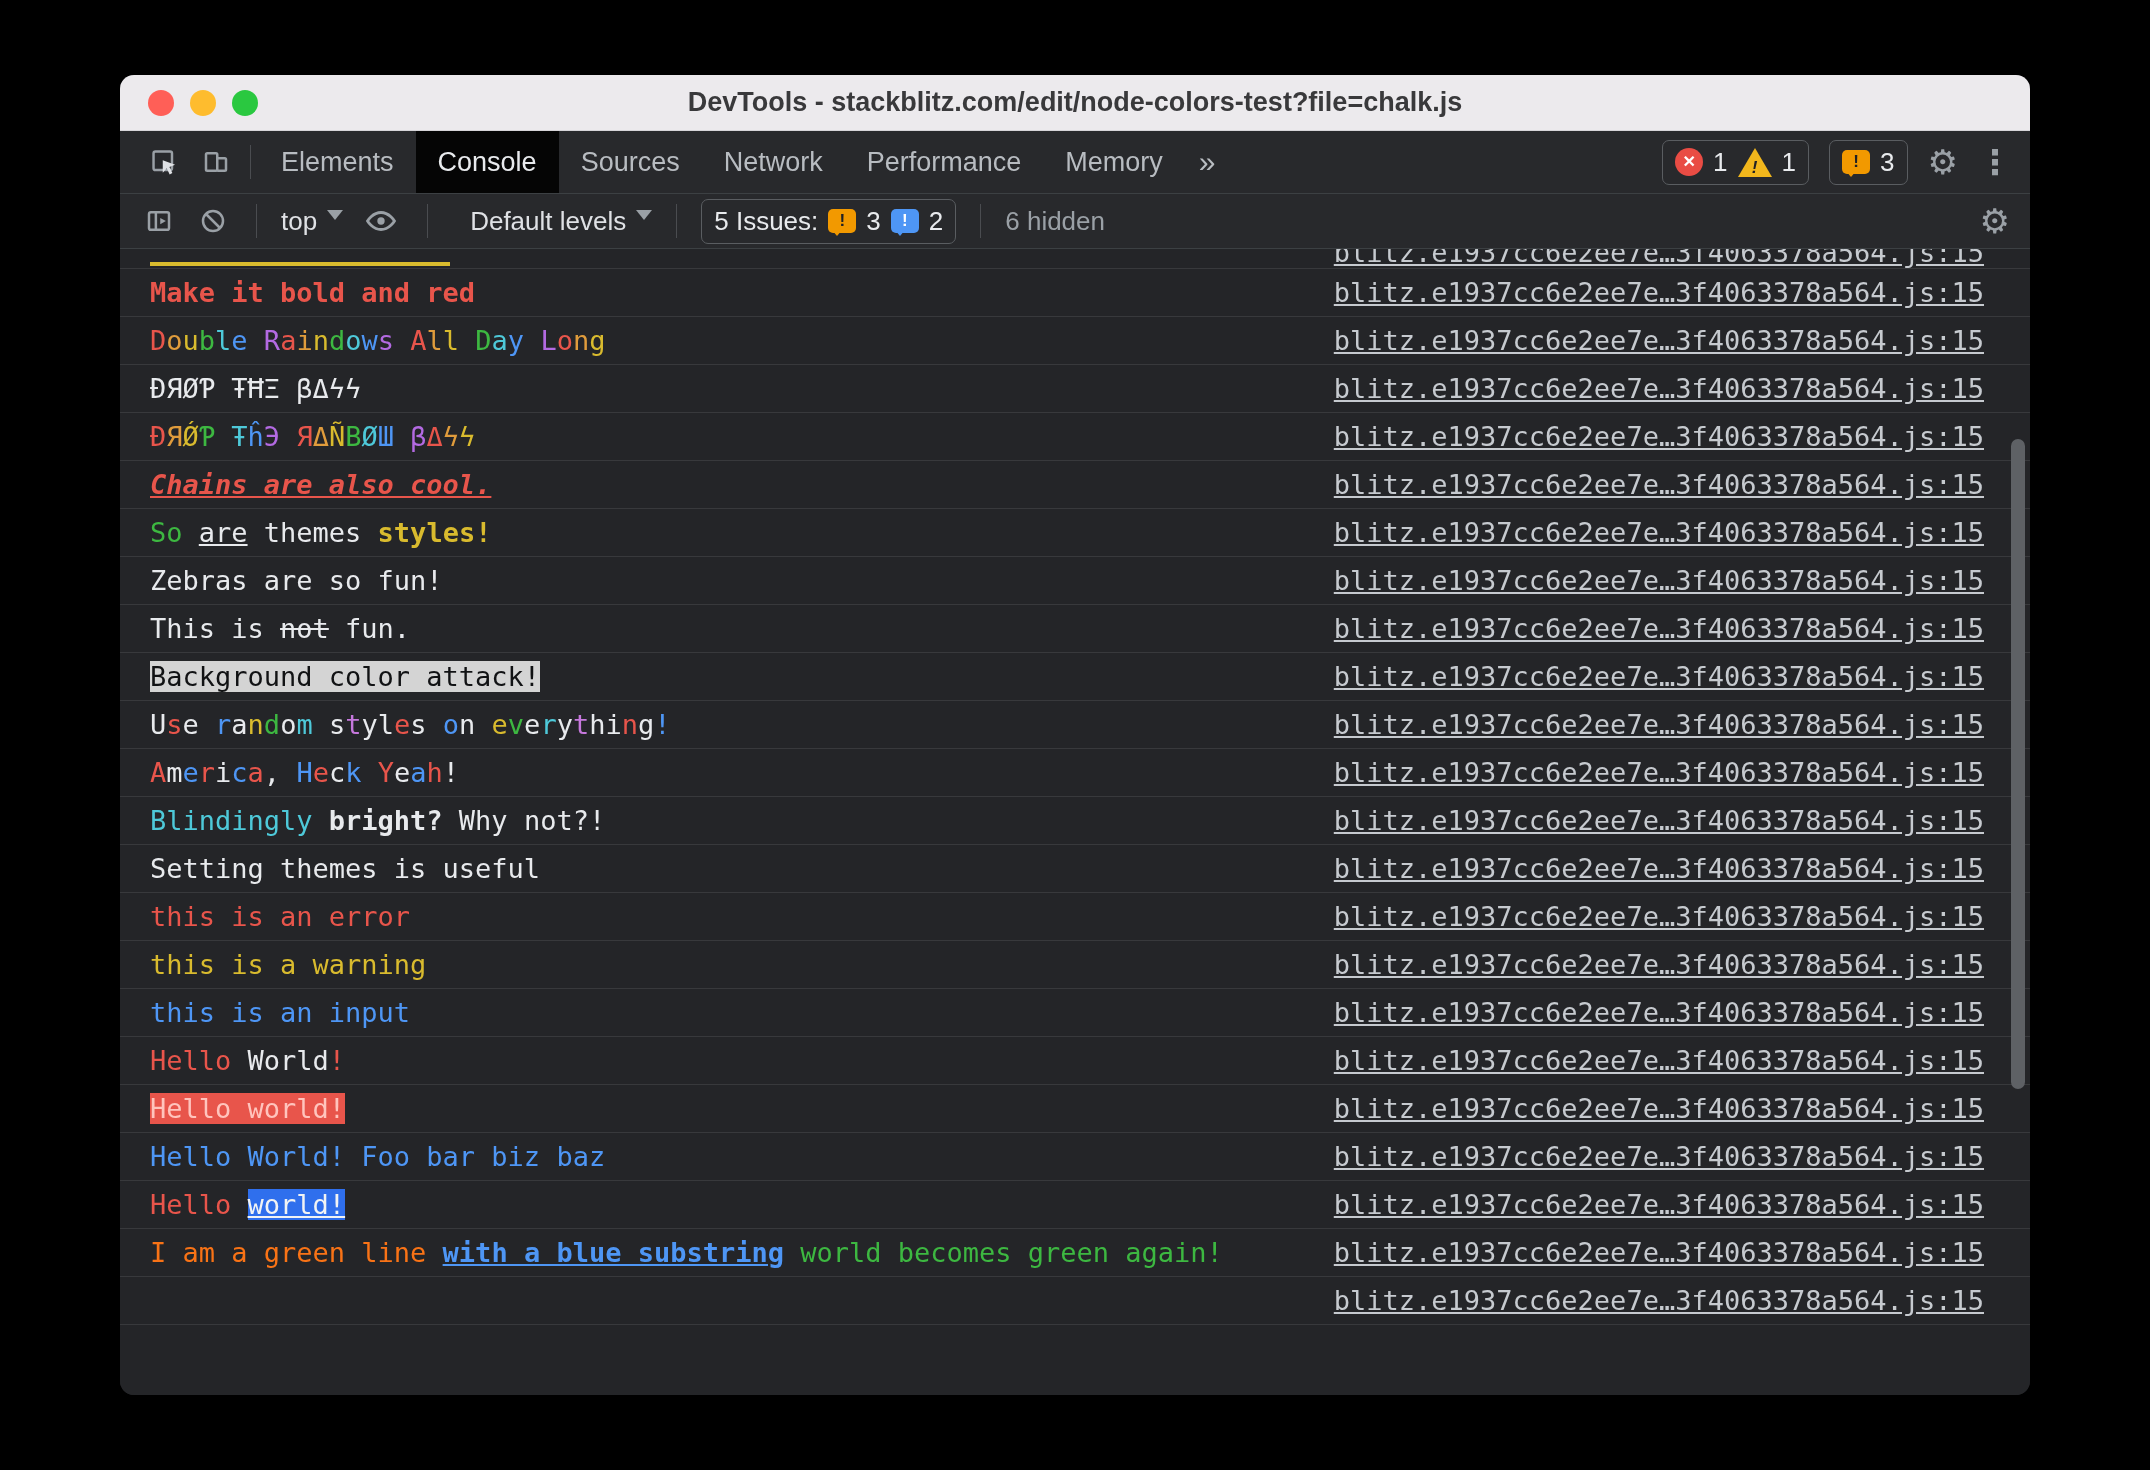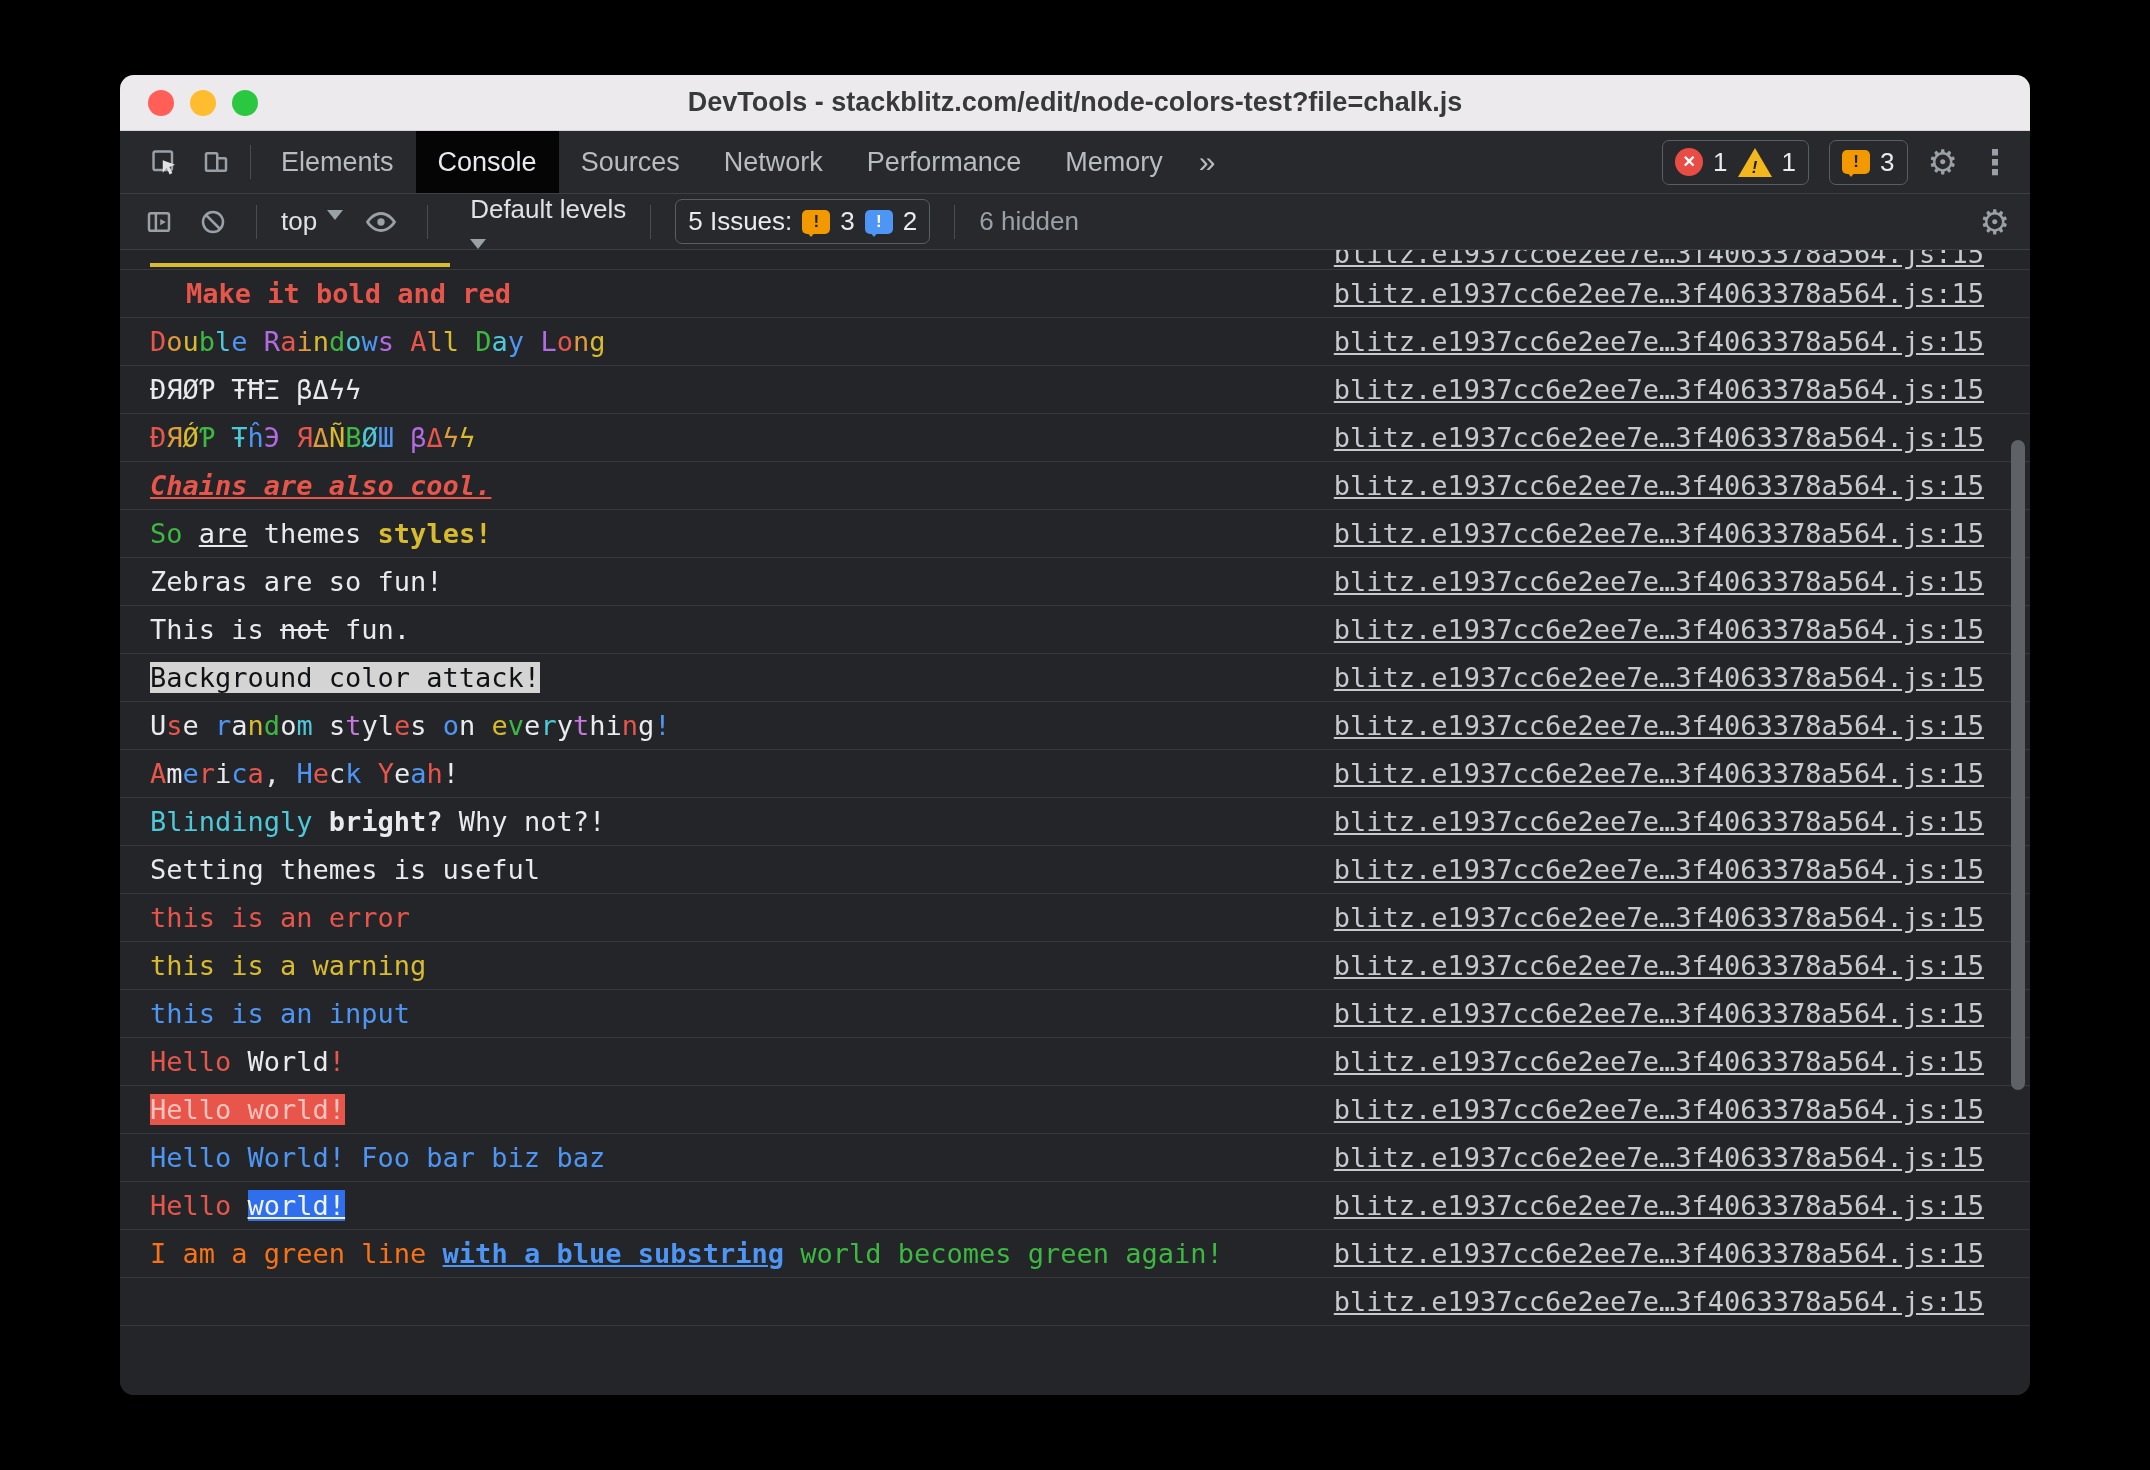--- a/index.html
+++ b/index.html
@@ -149,21 +149,21 @@
       <span>top</span>
       <i class="caret"></i>
     </span>
     <span class="ticon" style="width:44px;height:54px;">
       <svg width="34" height="34" viewBox="0 0 24 24" fill="none" stroke="#9aa0a6" stroke-width="2">
         <path d="M2.5 12s3.5-6 9.5-6 9.5 6 9.5 6-3.5 6-9.5 6-9.5-6-9.5-6z"></path>
         <circle cx="12" cy="12" r="2.6" fill="#9aa0a6" stroke="none"></circle>
       </svg>
     </span>
     <span class="vdiv"></span>
-    <span class="tool-label" style="margin-left:18px;flex-direction:column;">
+    <span class="tool-label" style="margin-left:18px;">
       <span>Default levels</span>
       <i class="caret"></i>
     </span>
     <span class="vdiv"></span>
     <span class="chip">
       <span class="cnt">5 Issues:</span>
       <span class="bubble orange">!</span>
       <span class="cnt">3</span>
       <span class="bubble blue">!</span>
       <span class="cnt">2</span>
@@ -173,21 +173,21 @@
     <span class="glyph gear">⚙</span>
   </div>
 
   <div class="console">
     <div id="rows">
         <div class="crow crow-partial">
           <span class="cmsg"><span class="ubar" style="width: 300px; border-bottom-color: rgb(217, 187, 46);"></span></span>
           <span class="clink">blitz.e1937cc6e2ee7e…3f4063378a564.js:15</span>
         </div>
         <div class="crow">
-          <span class="cmsg"><span style="color: rgb(232, 85, 75); font-weight: bold; margin-left: 36px;">Make it bold and red</span></span>
+          <span class="cmsg"><span style="color: rgb(232, 85, 75); font-weight: bold;">Make it bold and red</span></span>
           <span class="clink">blitz.e1937cc6e2ee7e…3f4063378a564.js:15</span>
         </div>
         <div class="crow">
           <span class="cmsg"><span style="color: rgb(232, 85, 75);">D</span><span style="color: rgb(224, 156, 60);">o</span><span style="color: rgb(217, 187, 46);">u</span><span style="color: rgb(61, 184, 65);">b</span><span style="color: rgb(78, 201, 217);">l</span><span style="color: rgb(78, 150, 245);">e</span><span> </span><span style="color: rgb(179, 106, 226);">R</span><span style="color: rgb(232, 85, 75);">a</span><span style="color: rgb(224, 156, 60);">i</span><span style="color: rgb(217, 187, 46);">n</span><span style="color: rgb(61, 184, 65);">d</span><span style="color: rgb(78, 201, 217);">o</span><span style="color: rgb(78, 150, 245);">w</span><span style="color: rgb(179, 106, 226);">s</span><span> </span><span style="color: rgb(232, 85, 75);">A</span><span style="color: rgb(224, 156, 60);">l</span><span style="color: rgb(217, 187, 46);">l</span><span> </span><span style="color: rgb(61, 184, 65);">D</span><span style="color: rgb(78, 201, 217);">a</span><span style="color: rgb(78, 150, 245);">y</span><span> </span><span style="color: rgb(179, 106, 226);">L</span><span style="color: rgb(232, 85, 75);">o</span><span style="color: rgb(224, 156, 60);">n</span><span style="color: rgb(217, 187, 46);">g</span></span>
           <span class="clink">blitz.e1937cc6e2ee7e…3f4063378a564.js:15</span>
         </div>
         <div class="crow">
           <span class="cmsg"><span style="color: rgb(232, 234, 237);">ÐЯØƤ ŦĦΞ βΔϟϟ</span></span>
           <span class="clink">blitz.e1937cc6e2ee7e…3f4063378a564.js:15</span>
         </div>

